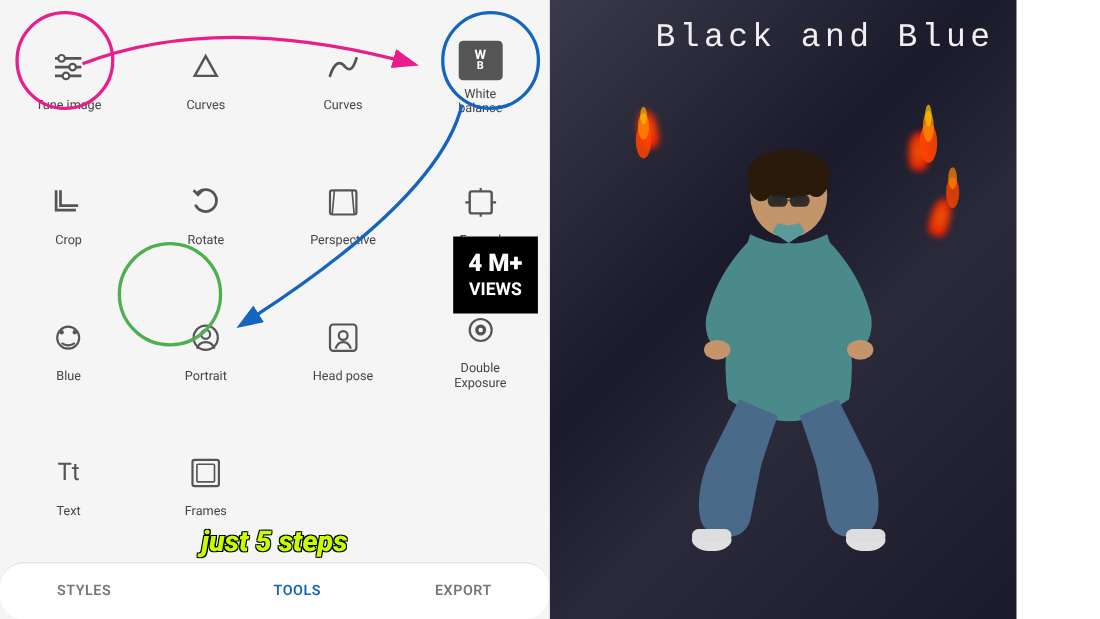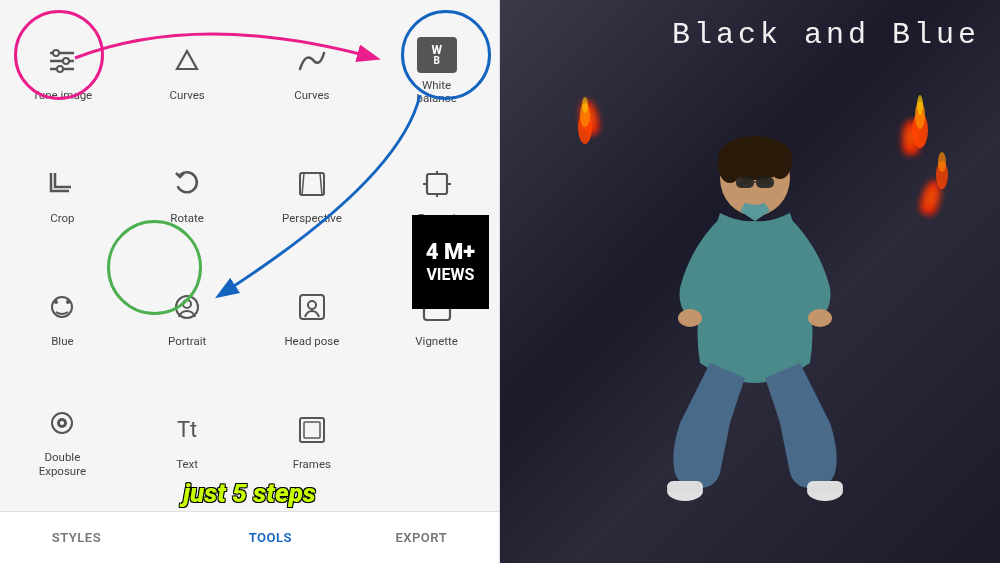--- a/index.html
+++ b/index.html
@@ -105,21 +105,21 @@
 
     
     .views-badge {
       position: absolute;
       top: 215px;
       right: 10px;
       background: #000;
       color: #fff;
       font-weight: 900;
       font-size: 22px;
-      padding: 24px 14px;
+      padding: 12px 14px;
       line-height: 1.2;
       text-align: center;
       z-index: 10;
     }
 
     .views-badge .views-label {
       font-size: 16px;
       font-weight: 700;
       display: block;
     }
@@ -140,38 +140,39 @@
     }
 
     
     .bottom-nav {
       height: 52px;
       background: #fff;
       border-top: 1px solid #e0e0e0;
       display: flex;
       align-items: center;
       justify-content: space-around;
+      border-radius: 22px;
     }
 
     .nav-item {
       font-size: 13px;
       font-weight: 600;
       letter-spacing: 0.5px;
       cursor: pointer;
       color: #777;
     }
 
     .nav-item.active {
       color: #1565c0;
       margin-left: 44px;
     }
 
     
     .right-panel {
-      width: 500px;
+      width: 424px;
       height: 563px;
       background: #2a2a3a;
       position: relative;
       overflow: hidden;
     }
 
     .right-panel .title-text {
       position: absolute;
       top: 18px;
       right: 20px;
@@ -333,28 +334,20 @@
         <svg width="32" height="32" viewBox="0 0 32 32" fill="none">
           <rect x="4" y="4" width="24" height="24" rx="3" fill="none" stroke="#555" stroke-width="2"></rect>
           <circle cx="16" cy="14" r="4" fill="none" stroke="#555" stroke-width="2"></circle>
           <path d="M9 26 Q11 20 16 20 Q21 20 23 26" stroke="#555" stroke-width="2" fill="none"></path>
         </svg>
       </div>
       <span class="tool-label">Head pose</span>
     </div>
 
 
-    <div class="tool-item">
-      <div class="tool-icon">
-        <svg width="32" height="32" viewBox="0 0 32 32" fill="none">
-          <rect x="3" y="3" width="26" height="26" rx="3" fill="none" stroke="#555" stroke-width="2.2"></rect>
-        </svg>
-      </div>
-      <span class="tool-label">Vignette</span>
-    </div>
 
     <div class="tool-item">
       <div class="tool-icon">
         <svg width="32" height="32" viewBox="0 0 32 32" fill="none">
           <circle cx="16" cy="16" r="10" fill="none" stroke="#555" stroke-width="2"></circle>
           <circle cx="16" cy="16" r="5" fill="#555"></circle>
           <circle cx="16" cy="16" r="2" fill="#fff"></circle>
         </svg>
       </div>
       <span class="tool-label">Double<br>Exposure</span>

